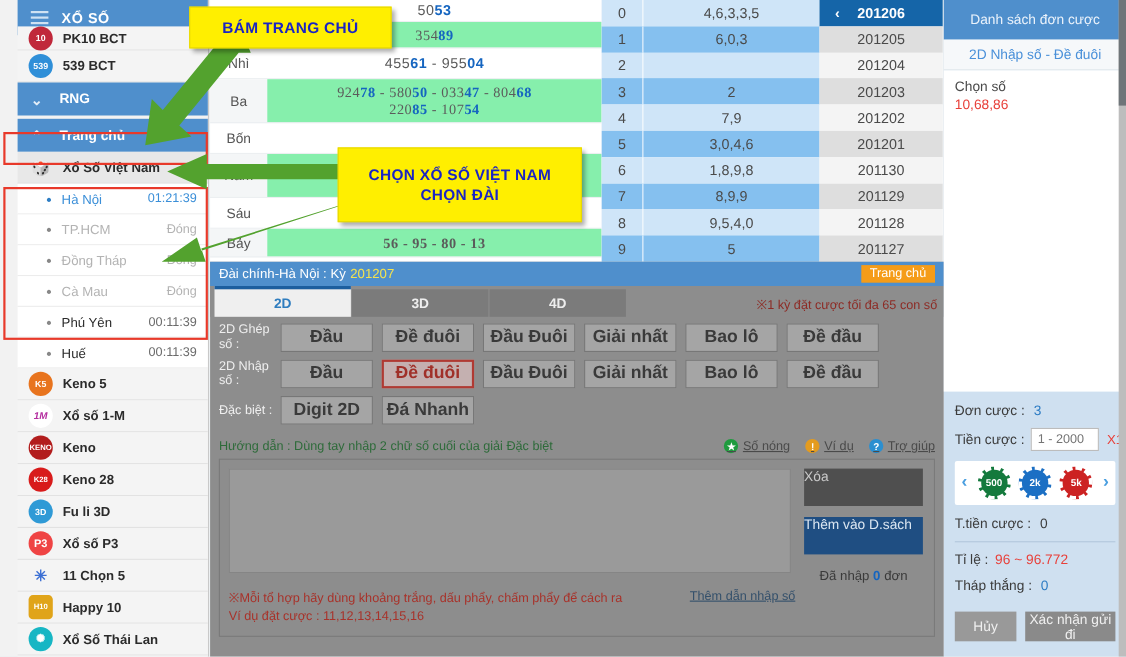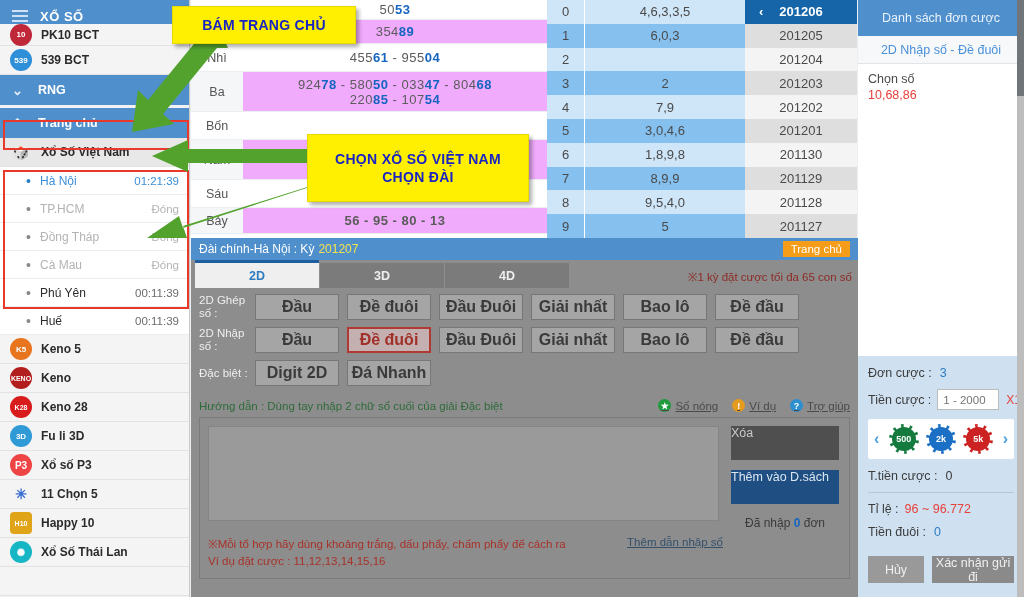--- a/index.html
+++ b/index.html
@@ -9,21 +9,21 @@
     font-size: 12px;
     background: #eceff1;
     overflow: hidden;
     position: relative;
   }
   #app { position: relative; width: 1024px; height: 597px; }
 
   
   #sidebar {
     position: absolute; left: 0; top: 0; width: 190px; height: 597px;
-    background: #f2f2f2; border-right: 1px solid #c9c9c9; overflow: hidden;
+    background: #f2f2f2; border-right: 1px solid #c9c9c9; overflow: hidden; padding-left: 16px;
   }
   .side-head {
     height: 32px; background: #4f8fcc; color: #fff;
     display: flex; align-items: center; padding: 0 12px;
     font-weight: bold; font-size: 13px; letter-spacing: .5px;
   }
   .ham { width: 16px; height: 12px; margin-right: 12px; display:inline-block; position:relative; }
   .ham i { position:absolute; left:0; width:16px; height:2px; background:#cfe2f3; display:block;}
   .ham i:nth-child(1){top:0} .ham i:nth-child(2){top:5px} .ham i:nth-child(3){top:10px}
 
@@ -66,21 +66,21 @@
   .res-row .lab {
     width: 52px; flex: 0 0 52px; text-align: center; color: #555; font-size: 12.5px;
     display: flex; align-items: center; justify-content: center;
   }
   .res-row .val {
     flex: 1; text-align: center; color: #5b5b5b; letter-spacing: .5px;
     display:flex; align-items:center; justify-content:center; flex-direction:column;
     font-size: 13px;
   }
   .res-row.alt { background: #f4f6f7; }
-  .res-row.alt .val { background: #f0abfc; }
+  .res-row.alt .val { background: #86efac; font-family: Liberation Serif, serif; }
   b.hl { color: #1565c0; font-weight: bold; }
   .allblue { color:#1565c0; font-weight: bold; }
 
   
   #digits {
     position: absolute; left: 547px; top: 0; width: 310px; height: 238px;
     background: #fff; font-size: 13px;
   }
   .d-row { display: flex; height: 23.8px; }
   .d-idx { width: 38px; flex:0 0 38px; text-align:center; color:#4a4a4a;
@@ -264,20 +264,24 @@
         <span class="dot">•</span>
         <span class="nm">Huế</span>
         <span class="tm">00:11:39</span>
       </div>
     </div>
 
     <div>
       <div class="side-row">
         <span class="ic" style="background:#e8741e">K5</span>
         <span>Keno 5</span>
+      </div>
+      <div class="side-row">
+        <span class="ic" style="background:#fff;color:#b52fa0;font-style:italic;font-size:9px">1M</span>
+        <span>Xổ số 1-M</span>
       </div>
       <div class="side-row">
         <span class="ic" style="background:#b21d1d;font-size:7px">KENO</span>
         <span>Keno</span>
       </div>
       <div class="side-row">
         <span class="ic" style="background:#d81b1b;font-size:7px">K28</span>
         <span>Keno 28</span>
       </div>
       <div class="side-row">
@@ -520,21 +524,21 @@
       <div class="rp-line">
         <span class="k">T.tiền cược :</span>
         <span class="v" style="color:#3c3c3c">0</span>
       </div>
       <div class="rp-div"></div>
       <div class="rp-line">
         <span class="k">Tỉ     lệ :</span>
         <span class="rate">96 ~ 96.772</span>
       </div>
       <div class="rp-line">
-        <span class="k">Tiền đuôi :</span>
+        <span class="k">Tháp thắng :</span>
         <span class="v">0</span>
       </div>
     </div>
     <div class="rp-btns">
       <button class="btn-cancel">Hủy</button>
       <button class="btn-submit">Xác nhận gửi đi</button>
     </div>
   </div>
 
   <svg class="arrow-svg" style="left:130px; top:28px; width:105px; height:115px;" viewBox="0 0 105 115">

